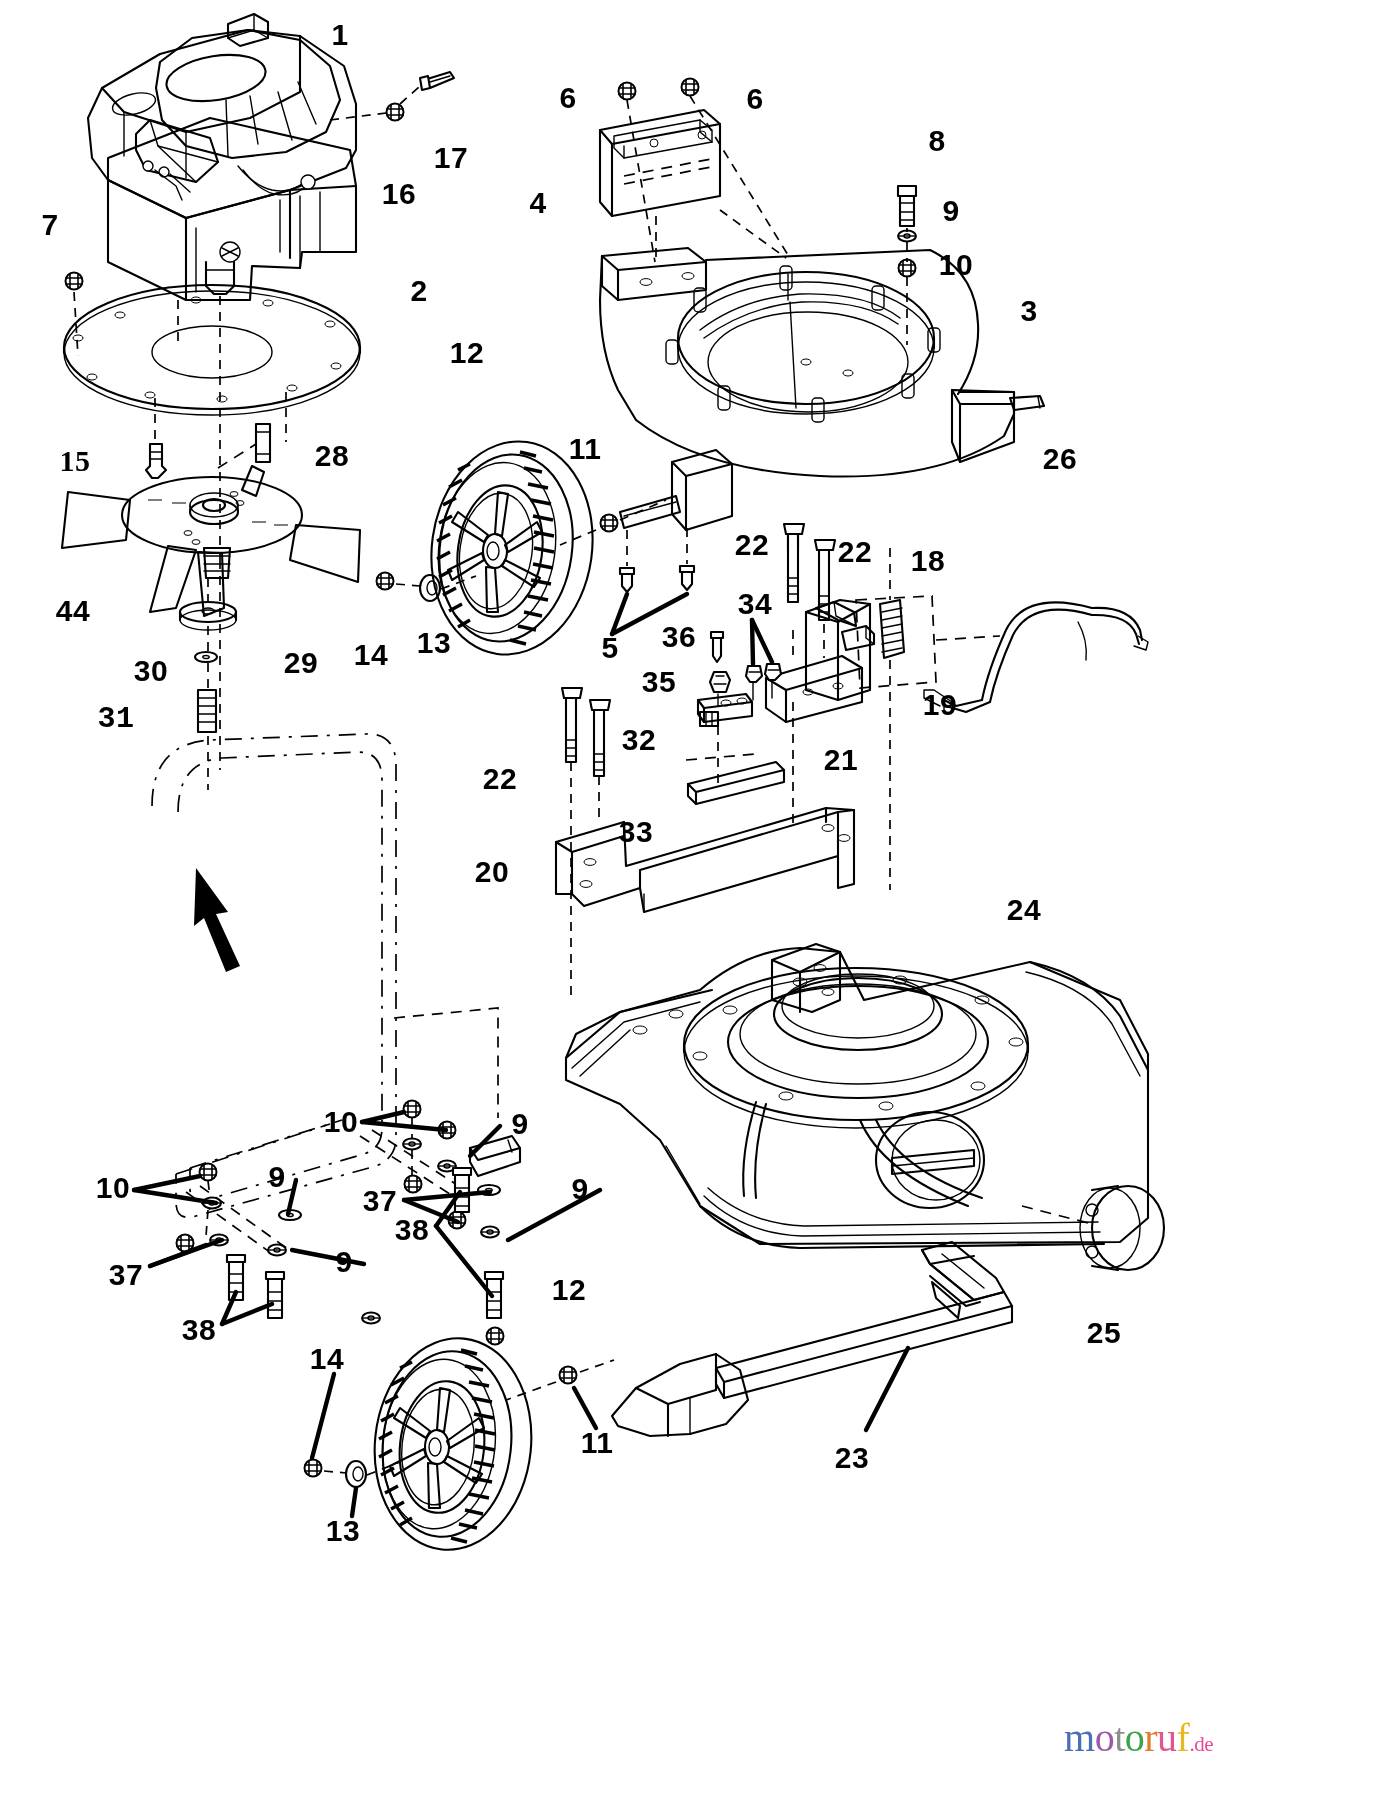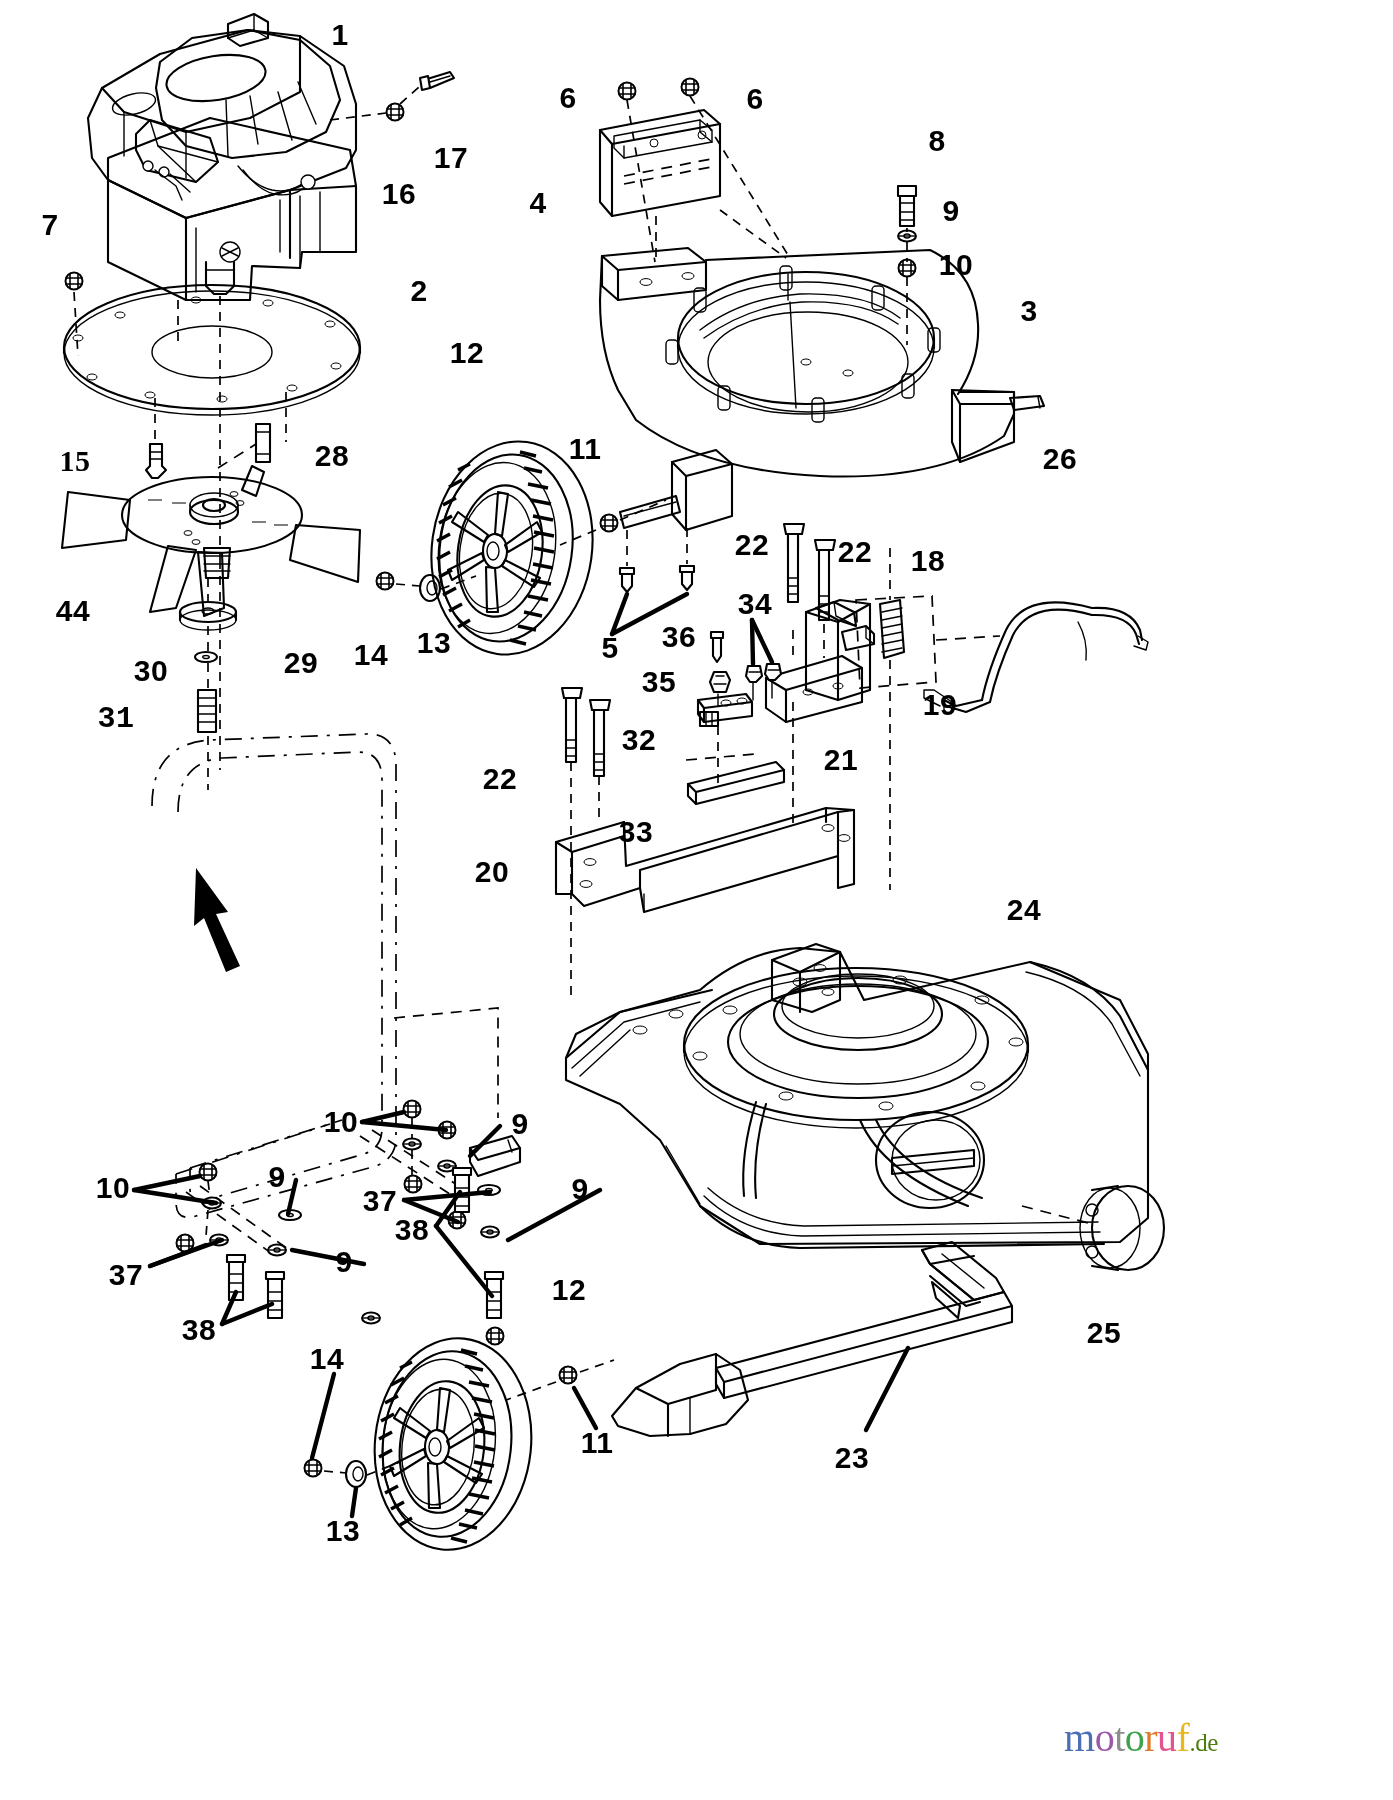--- a/index.html
+++ b/index.html
@@ -35,21 +35,21 @@
   #wm{
     position:absolute;
     left:1064px;top:1718px;
     font-family:"Liberation Serif", serif;
     font-size:40px;
     line-height:1;
     white-space:nowrap;
     letter-spacing:-0.5px;
   }
   #wm .s{display:inline-block;}
-  #wm .de{font-size:25px;color:#4d7c0f;}
+  #wm .de{font-size:21px;color:#ec4899;}
 </style>
 </head>
 <body>
 
 <div id="sheet">
 
   <svg id="art" viewBox="0 0 1393 1800">
     <defs>
       <style>
         .ln{fill:none;stroke:#000;stroke-width:2.1;stroke-linejoin:round;stroke-linecap:round;}

